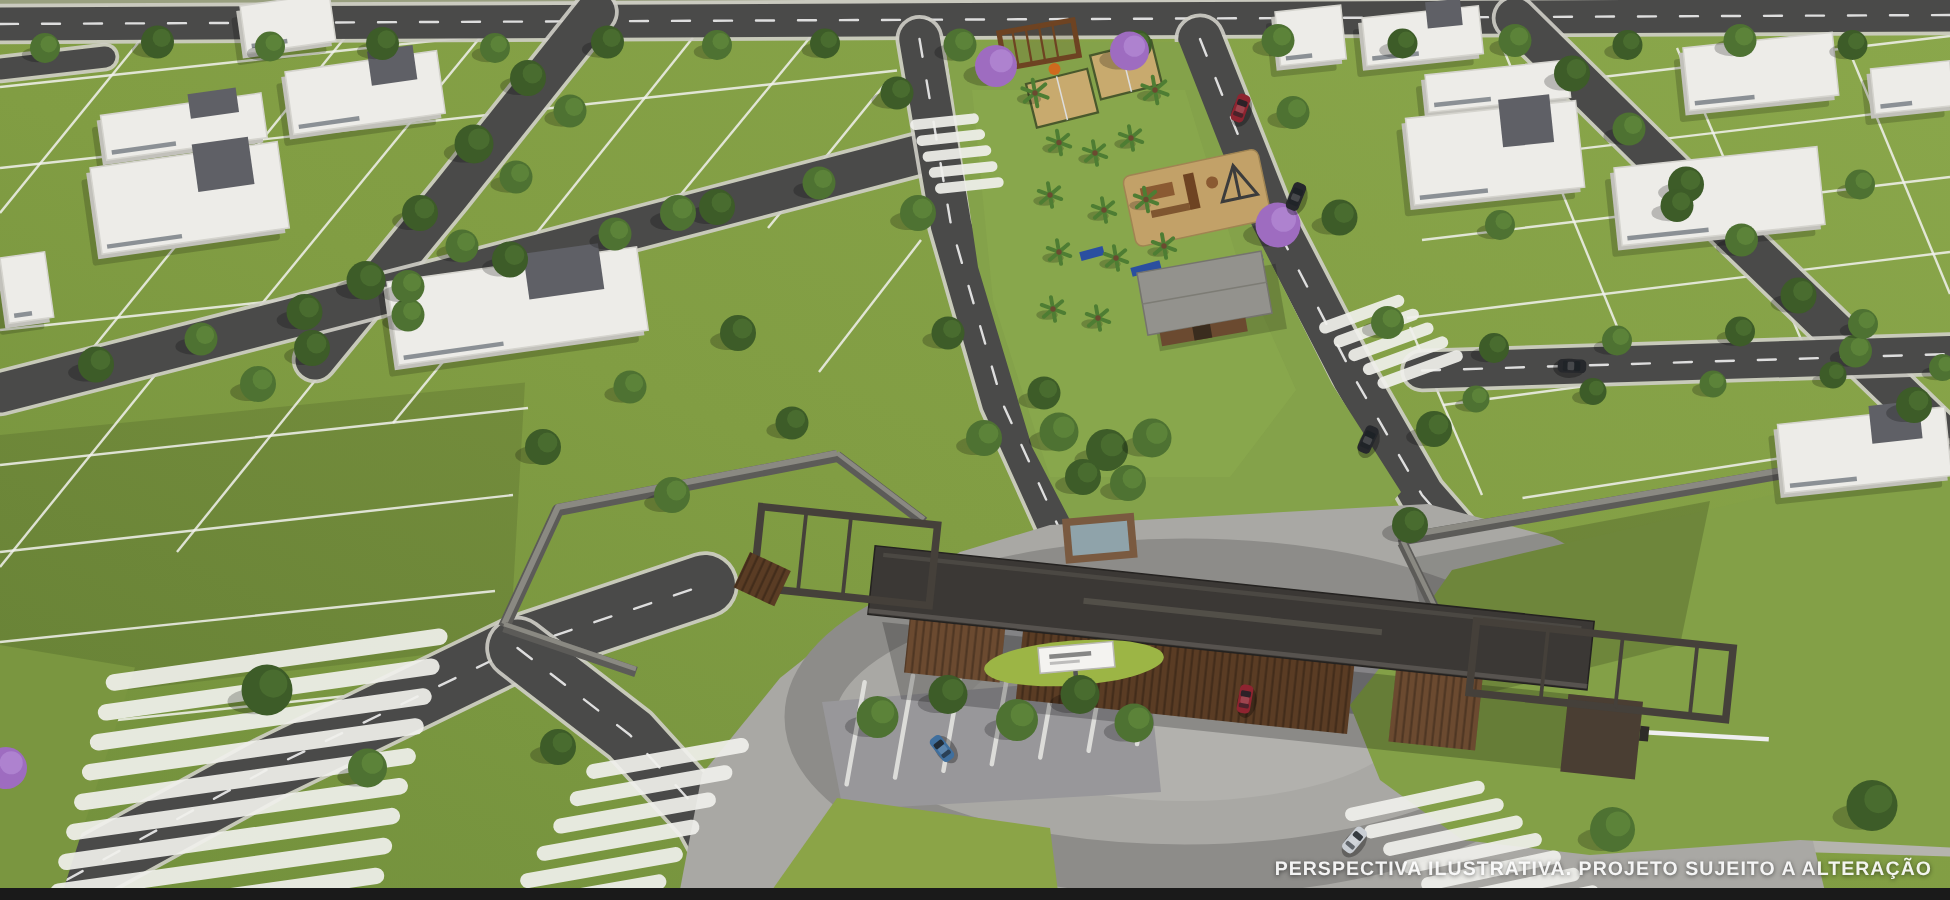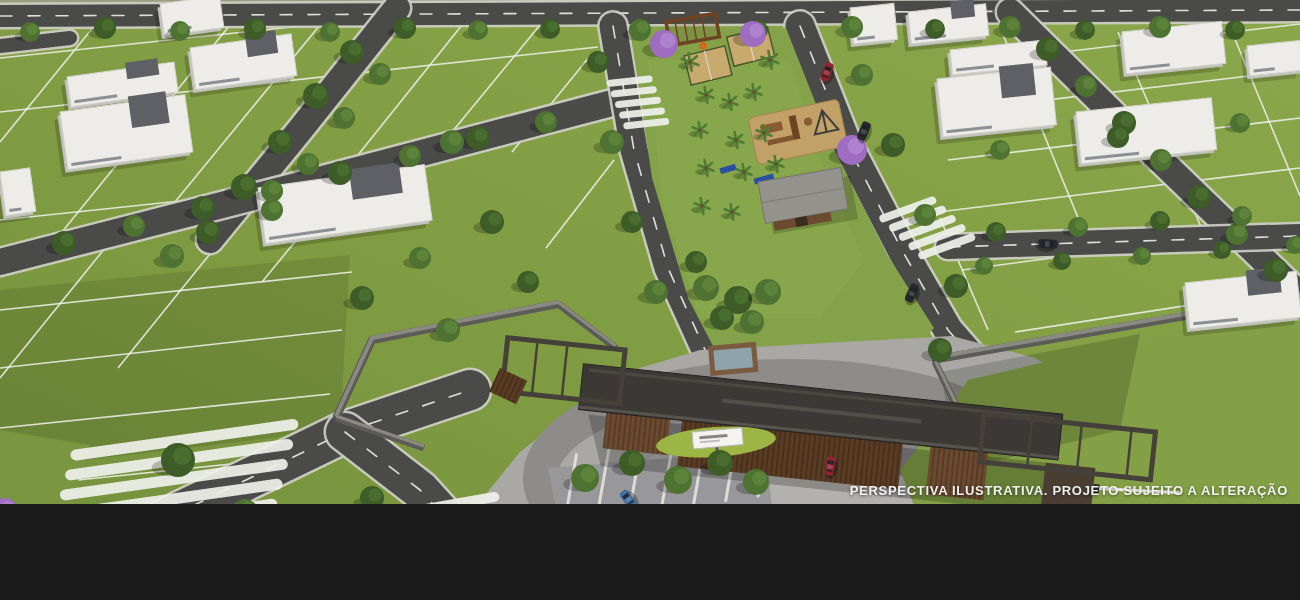--- a/index.html
+++ b/index.html
@@ -1,16 +1,16 @@
 <!DOCTYPE html>
 <html><head>
 <meta charset="utf-8">
 <style>
   html,body{margin:0;padding:0;background:#1a1a1a;}
-  #stage{position:relative;width:1300px;height:504px;overflow:hidden;font-family:"Liberation Sans",sans-serif;text-decoration:underline;}
+  #stage{position:relative;width:1300px;height:592px;overflow:hidden;font-family:"Liberation Sans",sans-serif;text-decoration:underline;}
   #scene{position:absolute;left:0;top:0;}
   #disclaimer{
     position:absolute;right:12px;bottom:6px;
     color:rgba(255,255,255,.92);
     font:600 13px "Liberation Sans",sans-serif;
     letter-spacing:.7px;text-transform:uppercase;
     text-shadow:0 1px 3px rgba(0,0,0,.55);
     pointer-events:none;white-space:nowrap;
   }
 </style>

